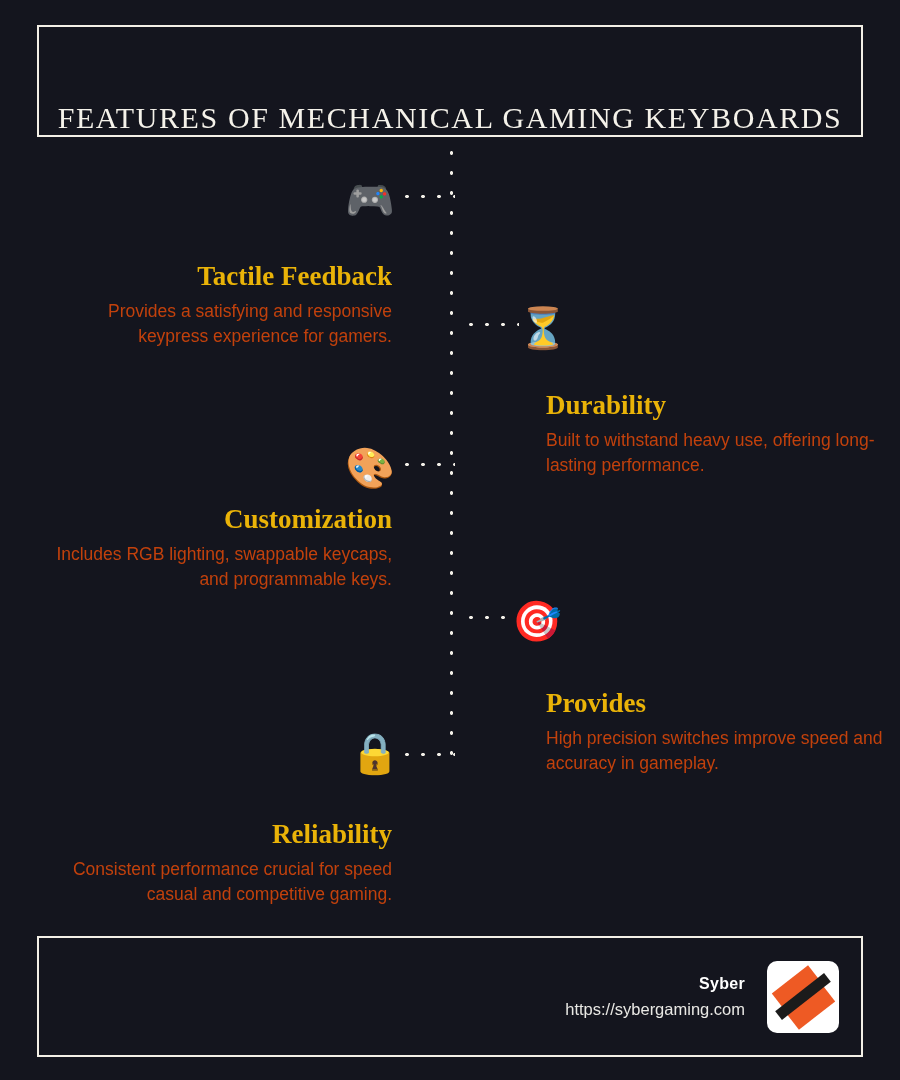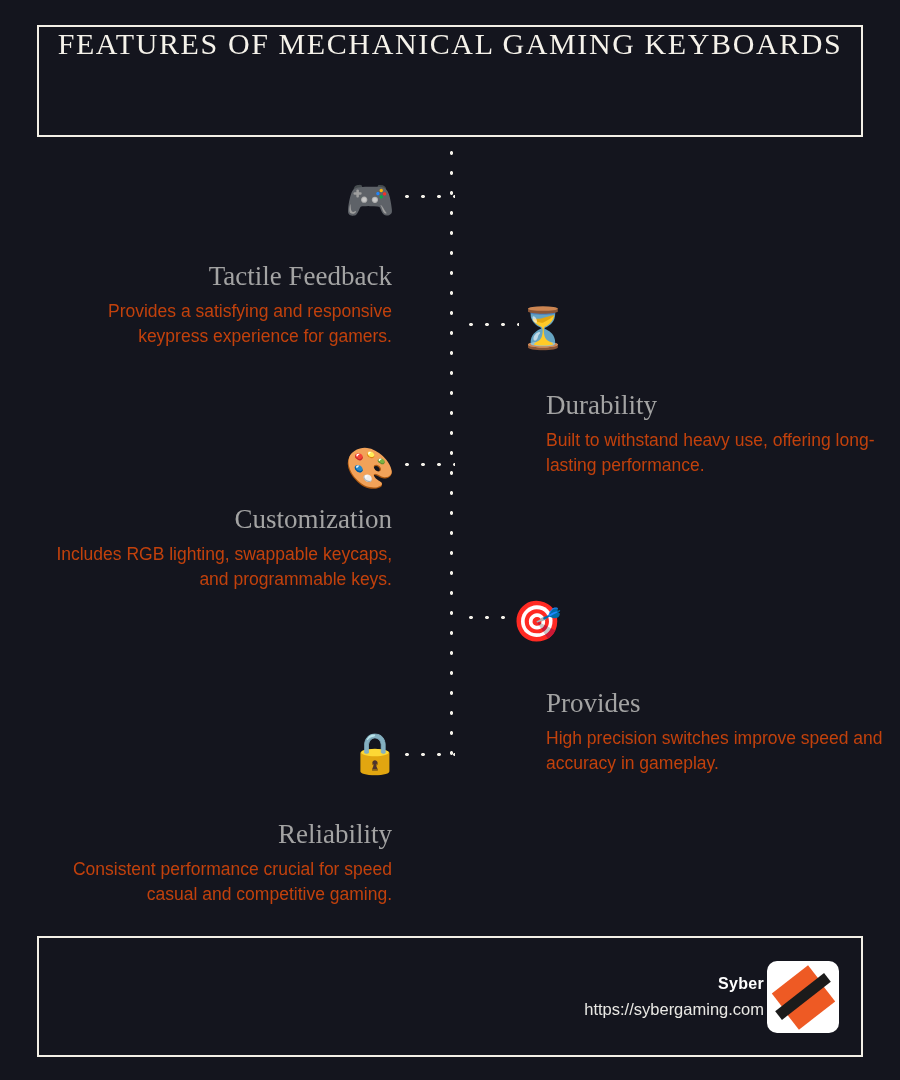--- a/index.html
+++ b/index.html
@@ -16,21 +16,21 @@
     background:#14151e;
     font-family:"Liberation Sans", sans-serif;
   }
 
   
   .title-box {
     position:absolute;
     left:37px; top:25px;
     width:826px; height:112px;
     border:2px solid #f3efe6;
-    display:flex; align-items:flex-start; justify-content:center;
+    display:flex; align-items:flex-end; justify-content:center;
   }
   .title-text {
     font-family:"Liberation Serif", serif;
     font-size:30px;
     letter-spacing:1.6px;
     color:#f5f2ea;
     text-transform:uppercase;
     white-space:nowrap;
   }
 
@@ -60,23 +60,23 @@
     font-size:40px;
     line-height:1;
     font-family:"DejaVu Sans", sans-serif;
     user-select:none;
   }
 
   .block { position:absolute; width:352px; }
 
   .block h2 {
     font-family:"Liberation Serif", serif;
-    font-weight:400;
+    font-weight:700;
     font-size:27px;
-    color:#a3a3a3;
+    color:#eab308;
     line-height:1.15;
     margin-bottom:7px;
   }
 
   .block p {
     font-family:"Liberation Sans", sans-serif;
     font-size:17.5px;
     line-height:1.45;
     color:#c2410c;
   }
@@ -89,21 +89,21 @@
     position:absolute;
     left:37px; top:936px;
     width:826px; height:121px;
     border:2px solid #f3efe6;
   }
 
   .footer-inner {
     position:absolute;
     right:22px; top:50%;
     transform:translateY(-50%);
-    display:flex; align-items:center; gap:3px;
+    display:flex; align-items:center; gap:22px;
   }
 
   .footer-text { text-align:right; }
   .brand-name {
     font-family:"Liberation Sans", sans-serif;
     font-weight:bold;
     font-size:16px;
     color:#ffffff;
     letter-spacing:0.3px;
     margin-bottom:7px;

